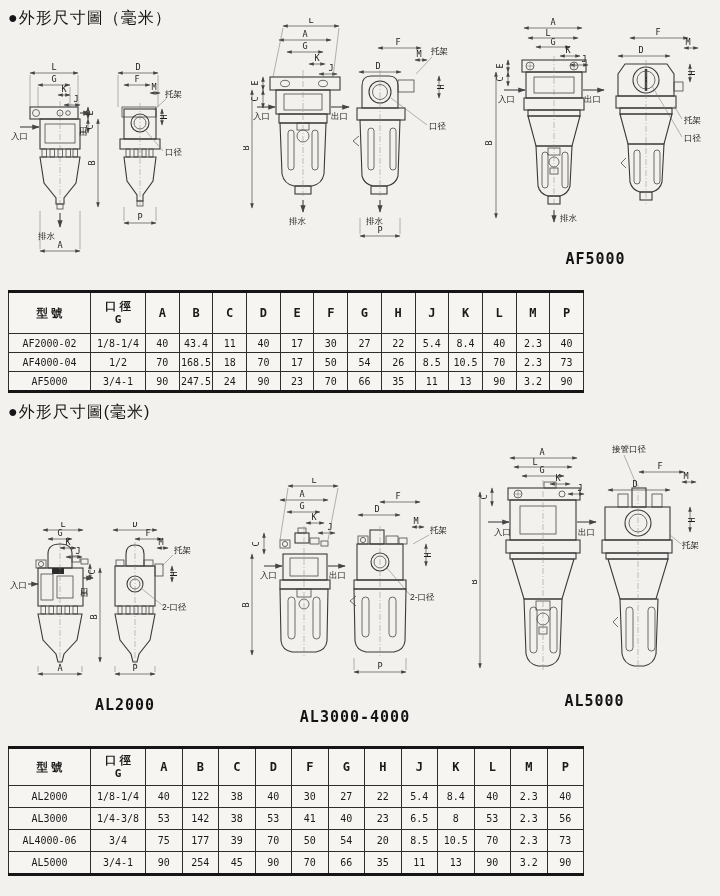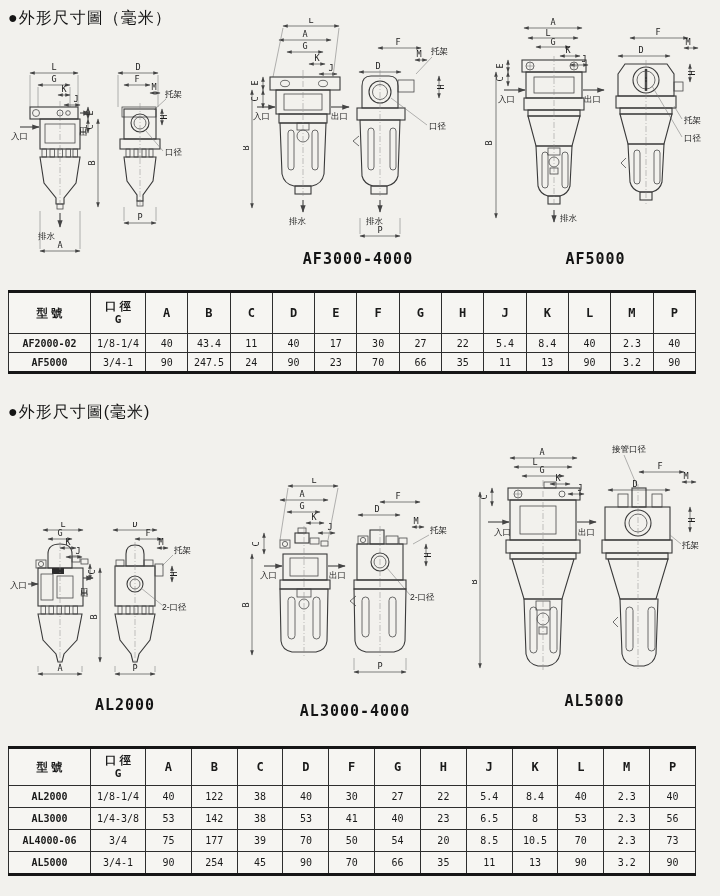--- a/index.html
+++ b/index.html
@@ -17,34 +17,34 @@
   .d2{fill:none;stroke:#4a4a4a;stroke-width:.8}
   .df{fill:#2b2b2b;stroke:none}
   .m{stroke:#4a4a4a;stroke-width:.7;fill:none;marker-start:url(#arr);marker-end:url(#arr)}
   .a{stroke:#333;stroke-width:1;fill:none;marker-end:url(#arr)}
   .x{stroke:#777;stroke-width:.55;fill:none}
   .cl{stroke:#888;stroke-width:.5;stroke-dasharray:6 2 1 2;fill:none}
   .t{font:8.5px "DejaVu Sans Mono",monospace;fill:#1c1c1c}
   .tc{font:8.5px "Liberation Sans","DejaVu Sans",sans-serif;fill:#1c1c1c}
   .vt{writing-mode:vertical-rl}
   
-  table.dim{position:absolute;left:8px;width:688px;border-collapse:collapse;table-layout:fixed;
+  table.dim{position:absolute;left:8px;width:576px;border-collapse:collapse;table-layout:fixed;
             border-top:3px solid #161616;border-bottom:3px solid #161616;background:#f6f5f2}
   #t1{top:290px}
   #t2{top:746px}
   table.dim th,table.dim td{border:1px solid #2e2e2e;text-align:center;vertical-align:middle;padding:0;
             font-family:"DejaVu Sans Mono","Liberation Mono",monospace}
   table.dim thead th{height:40px;font-size:12px;font-weight:700}
   #t2 thead th{height:36px}
   table.dim th.mh,table.dim th.ph{font-family:"Liberation Sans","DejaVu Sans",sans-serif;font-size:11.5px}
   table.dim th.ph div{line-height:13px}
   table.dim th.ph .psub{font-family:"DejaVu Sans Mono",monospace;font-size:11px}
   #t1 tbody td{height:18px;font-size:10px}
   #t2 tbody td{height:21px;font-size:10px}
-  table.dim td.model{font-weight:700;font-size:10px}
+  table.dim td.model{font-weight:400;font-size:10px}
 </style>
 </head>
 <body>
 
 <div class="heading" id="heading1">●外形尺寸圖（毫米）</div>
 
 <div class="fig" style="left:10px;top:55px;width:230px">
 <svg width="230" height="205" viewBox="0 0 230 205">
   <defs>
     <marker id="arr" viewBox="0 0 10 10" refX="9" refY="5" markerWidth="7.5" markerHeight="7.5" orient="auto-start-reverse">
@@ -200,21 +200,20 @@
     <rect class="d" x="128" y="168" width="16" height="8"></rect>
     <line class="cl" x1="137" y1="52" x2="137" y2="178"></line>
     <line class="a" x1="137" y1="182" x2="137" y2="194"></line>
         <text class="tc" x="123" y="206">排水</text>
     <line class="x" x1="117" y1="200" x2="117" y2="216"></line>
         <line class="x" x1="157" y1="200" x2="157" y2="216"></line>
     <line class="m" x1="117" y1="218" x2="157" y2="218"></line>
         <text class="t" x="137" y="215" text-anchor="middle">P</text>
   </g>
 </svg>
-<div class="cap">AF3000-4000</div>
 </div>
 
 <div class="fig" style="left:478px;top:18px;width:235px">
 <svg width="235" height="232" viewBox="0 0 235 232">
   <g>
     <line class="m" x1="46" y1="10" x2="104" y2="10"></line>
         <text class="t" x="75" y="7" text-anchor="middle">A</text>
     <line class="m" x1="50" y1="20" x2="100" y2="20"></line>
         <text class="t" x="70" y="18" text-anchor="middle">L</text>
     <line class="m" x1="58" y1="29" x2="92" y2="29"></line>
@@ -327,20 +326,37 @@
         <td>30</td>
         <td>27</td>
         <td>22</td>
         <td>5.4</td>
         <td>8.4</td>
         <td>40</td>
         <td>2.3</td>
         <td>40</td>
       </tr>
       <tr>
+        <td class="model">AF4000-04</td>
+        <td>1/2</td>
+        <td>70</td>
+        <td>168.5</td>
+        <td>18</td>
+        <td>70</td>
+        <td>17</td>
+        <td>50</td>
+        <td>54</td>
+        <td>26</td>
+        <td>8.5</td>
+        <td>10.5</td>
+        <td>70</td>
+        <td>2.3</td>
+        <td>73</td>
+      </tr>
+      <tr>
         <td class="model">AF5000</td>
         <td>3/4-1</td>
         <td>90</td>
         <td>247.5</td>
         <td>24</td>
         <td>90</td>
         <td>23</td>
         <td>70</td>
         <td>66</td>
         <td>35</td>
@@ -500,21 +516,21 @@
     <path class="d" d="M114,111 L115,163 Q116,172 126,174 L154,174 Q164,172 165,163 L166,111 Z"></path>
     <rect class="d2" x="122" y="119" width="7" height="40" rx="3.5"></rect>
         <rect class="d2" x="149" y="119" width="7" height="40" rx="3.5"></rect>
     <line class="cl" x1="140" y1="48" x2="140" y2="180"></line>
     <line class="x" x1="114" y1="180" x2="114" y2="192"></line>
         <line class="x" x1="166" y1="180" x2="166" y2="192"></line>
     <line class="m" x1="114" y1="194" x2="166" y2="194"></line>
         <text class="t" x="140" y="191" text-anchor="middle">P</text>
   </g>
 </svg>
-<div class="cap" style="margin-top:12px">AL3000-4000</div>
+<div class="cap" style="margin-top:18px">AL3000-4000</div>
 </div>
 
 <div class="fig" style="left:472px;top:442px;width:245px">
 <svg width="245" height="232" viewBox="0 0 245 232">
   <g>
     <line class="m" x1="38" y1="16" x2="105" y2="16"></line>
         <text class="t" x="70" y="13" text-anchor="middle">A</text>
     <line class="m" x1="42" y1="25" x2="100" y2="25"></line>
         <text class="t" x="63" y="23" text-anchor="middle">L</text>
     <line class="m" x1="50" y1="34" x2="92" y2="34"></line>

